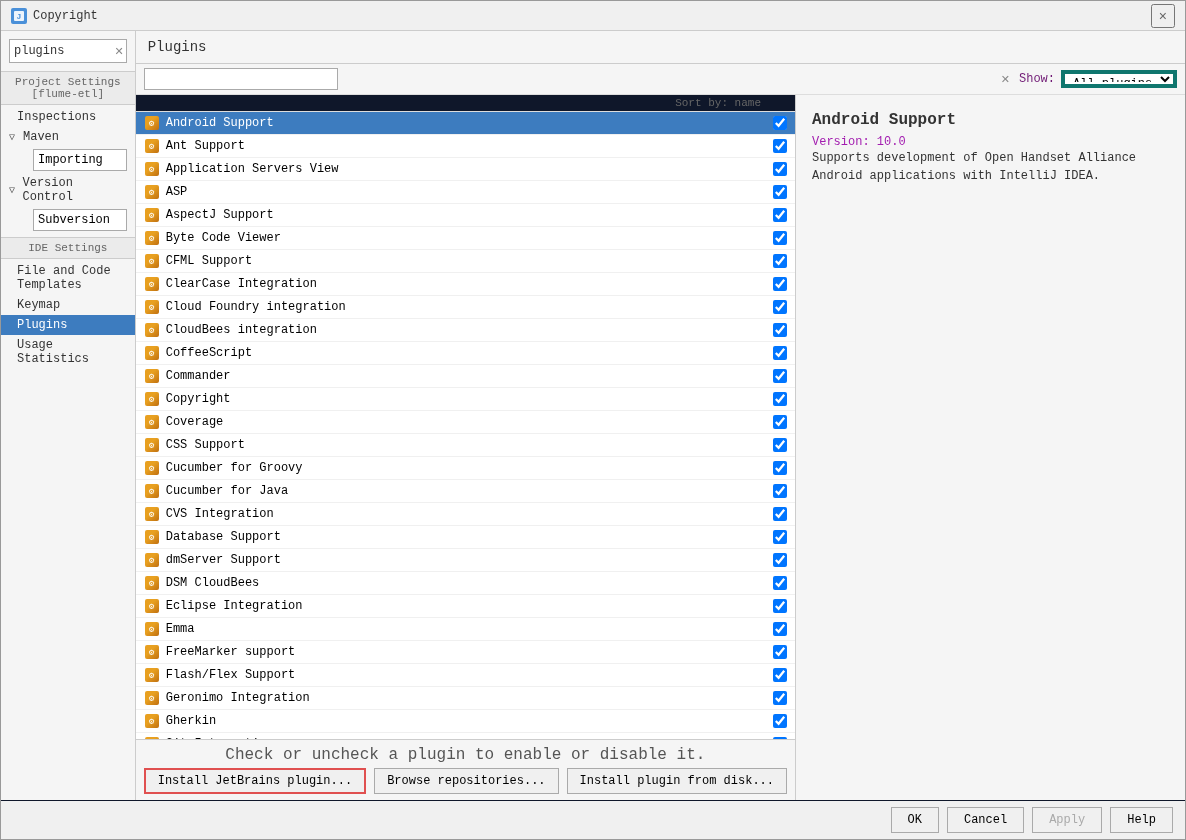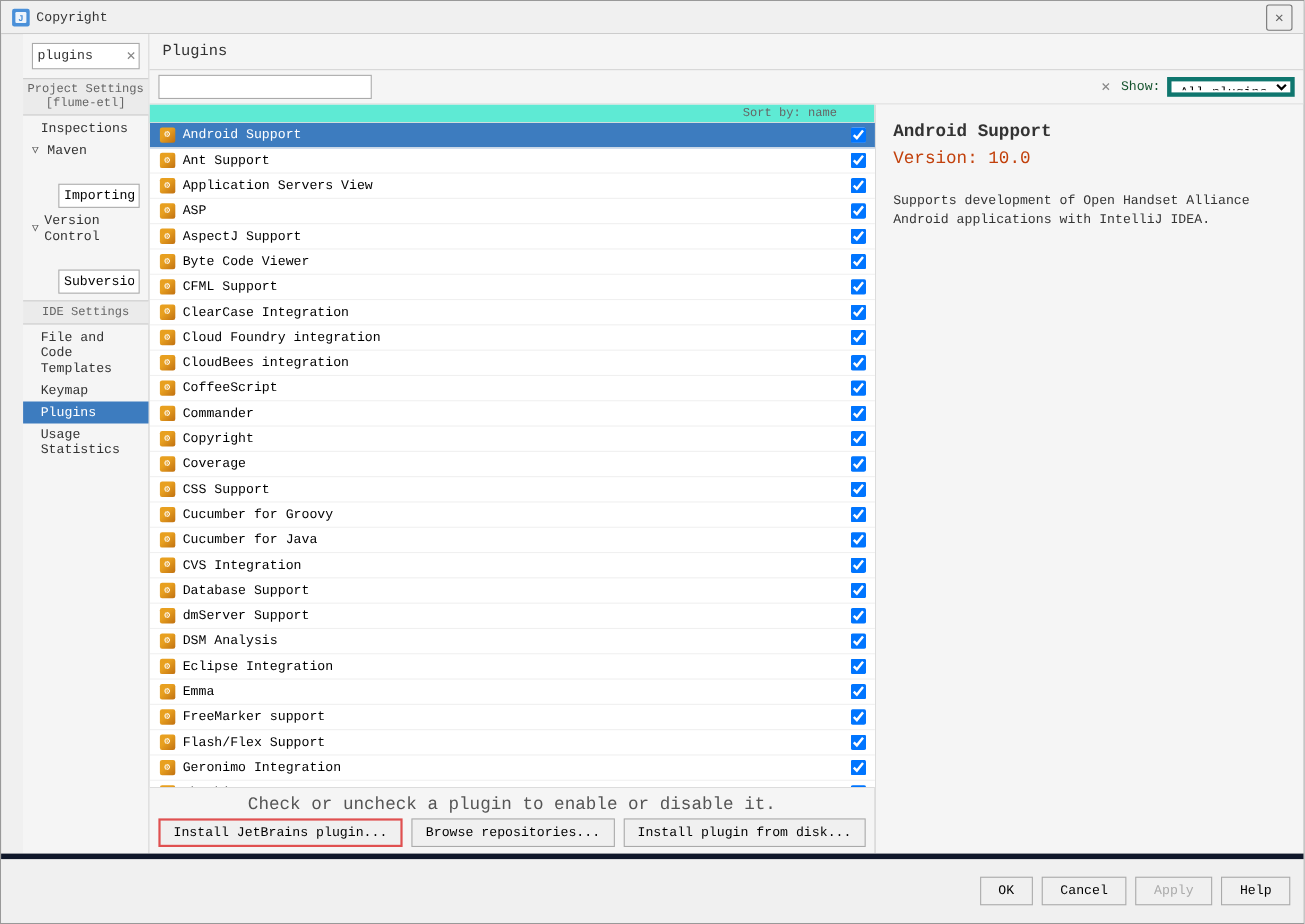--- a/index.html
+++ b/index.html
@@ -54,21 +54,20 @@
     .titlebar-close {
       cursor: pointer;
       font-size: 14px;
       color: #666;
       padding: 2px 6px;
     }
     .content {
       display: flex;
       flex: 1;
       overflow: hidden;
-      padding-left: 20px;
     }
     .sidebar {
       width: 370px;
       background: #f5f5f5;
       border-right: 1px solid #ccc;
       display: flex;
       flex-direction: column;
       padding: 8px 0;
     }
     .search-box {
@@ -127,21 +126,21 @@
       align-items: center;
     }
     .tree-toggle {
       width: 14px;
       display: inline-block;
       font-size: 10px;
       color: #555;
     }
     .tree-child-input {
       display: block;
-      margin: 20px 8px 2px 32px;
+      margin: 2px 8px 2px 32px;
     }
     .tree-child-input input {
       width: 100%;
       height: 22px;
       border: 1px solid #aaa;
       background: white;
       padding: 2px 4px;
       font-size: 12px;
       font-family: 'Courier New', Courier, monospace;
       outline: none;
@@ -207,41 +206,41 @@
       top: 50%;
       transform: translateY(-50%);
       cursor: pointer;
       color: #888;
       font-size: 11px;
       background: none;
       border: none;
     }
     .show-label {
       font-size: 12px;
-      color: #14532d;
+      color: #701a75;
       white-space: nowrap;
     }
     .show-dropdown {
       height: 18px;
       border: 4px solid #0f766e;
       background: white;
       padding: 2px 4px;
       font-size: 12px;
       font-family: 'Courier New', Courier, monospace;
       cursor: pointer;
       outline: none;
       min-width: 90px;
     }
     .plugin-list-header {
       display: flex;
       justify-content: flex-end;
       padding: 2px 34px 2px 8px;
       font-size: 11px;
       color: #666;
-      background: #5eead4;
+      background: #0f172a;
       border-bottom: 1px solid #ddd;
     }
     .plugin-list-container {
       flex: 1;
       overflow-y: auto;
       background: white;
     }
     .plugin-row {
       display: flex;
       align-items: center;
@@ -278,23 +277,23 @@
       display: flex;
       flex-direction: column;
     }
     .detail-title {
       font-size: 16px;
       font-weight: bold;
       color: #333;
       margin-bottom: 6px;
     }
     .detail-version {
-      font-size: 16px;
-      color: #c2410c;
-      margin-bottom: 20px;
+      font-size: 12px;
+      color: #a21caf;
+      margin-bottom: 0;
     }
     .detail-desc {
       font-size: 12px;
       color: #333;
       line-height: 1.5;
     }
     .bottom-bar {
       border-top: 1px solid #ccc;
       padding: 6px 8px;
       background: #f5f5f5;
@@ -320,22 +319,22 @@
       font-size: 12px;
       font-family: 'Courier New', Courier, monospace;
       cursor: pointer;
       outline: none;
       white-space: nowrap;
     }
     .btn-highlighted {
       border: 2px solid #e05050;
     }
     .footer {
-      border-top: 5px solid #0f172a;
-      padding: 16px 12px;
+      border-top: 1px solid #0f172a;
+      padding: 6px 12px;
       background: #f0f0f0;
       display: flex;
       justify-content: flex-end;
       gap: 8px;
     }
     .footer-btn {
       height: 26px;
       padding: 0 16px;
       border: 1px solid #aaa;
       background: #f0f0f0;
@@ -608,21 +607,21 @@
                   <div class="plugin-icon-img"></div>
                 </div>
               <span class="plugin-name">dmServer Support</span>
               <input type="checkbox" checked="" class="plugin-checkbox" style="">
             </div>
 
             <div class="plugin-row">
               <div class="plugin-icon">
                   <div class="plugin-icon-img"></div>
                 </div>
-              <span class="plugin-name">DSM Analysis</span>
+              <span class="plugin-name">DSM CloudBees</span>
               <input type="checkbox" checked="" class="plugin-checkbox" style="">
             </div>
 
             <div class="plugin-row">
               <div class="plugin-icon">
                   <div class="plugin-icon-img"></div>
                 </div>
               <span class="plugin-name">Eclipse Integration</span>
               <input type="checkbox" checked="" class="plugin-checkbox" style="">
             </div>

